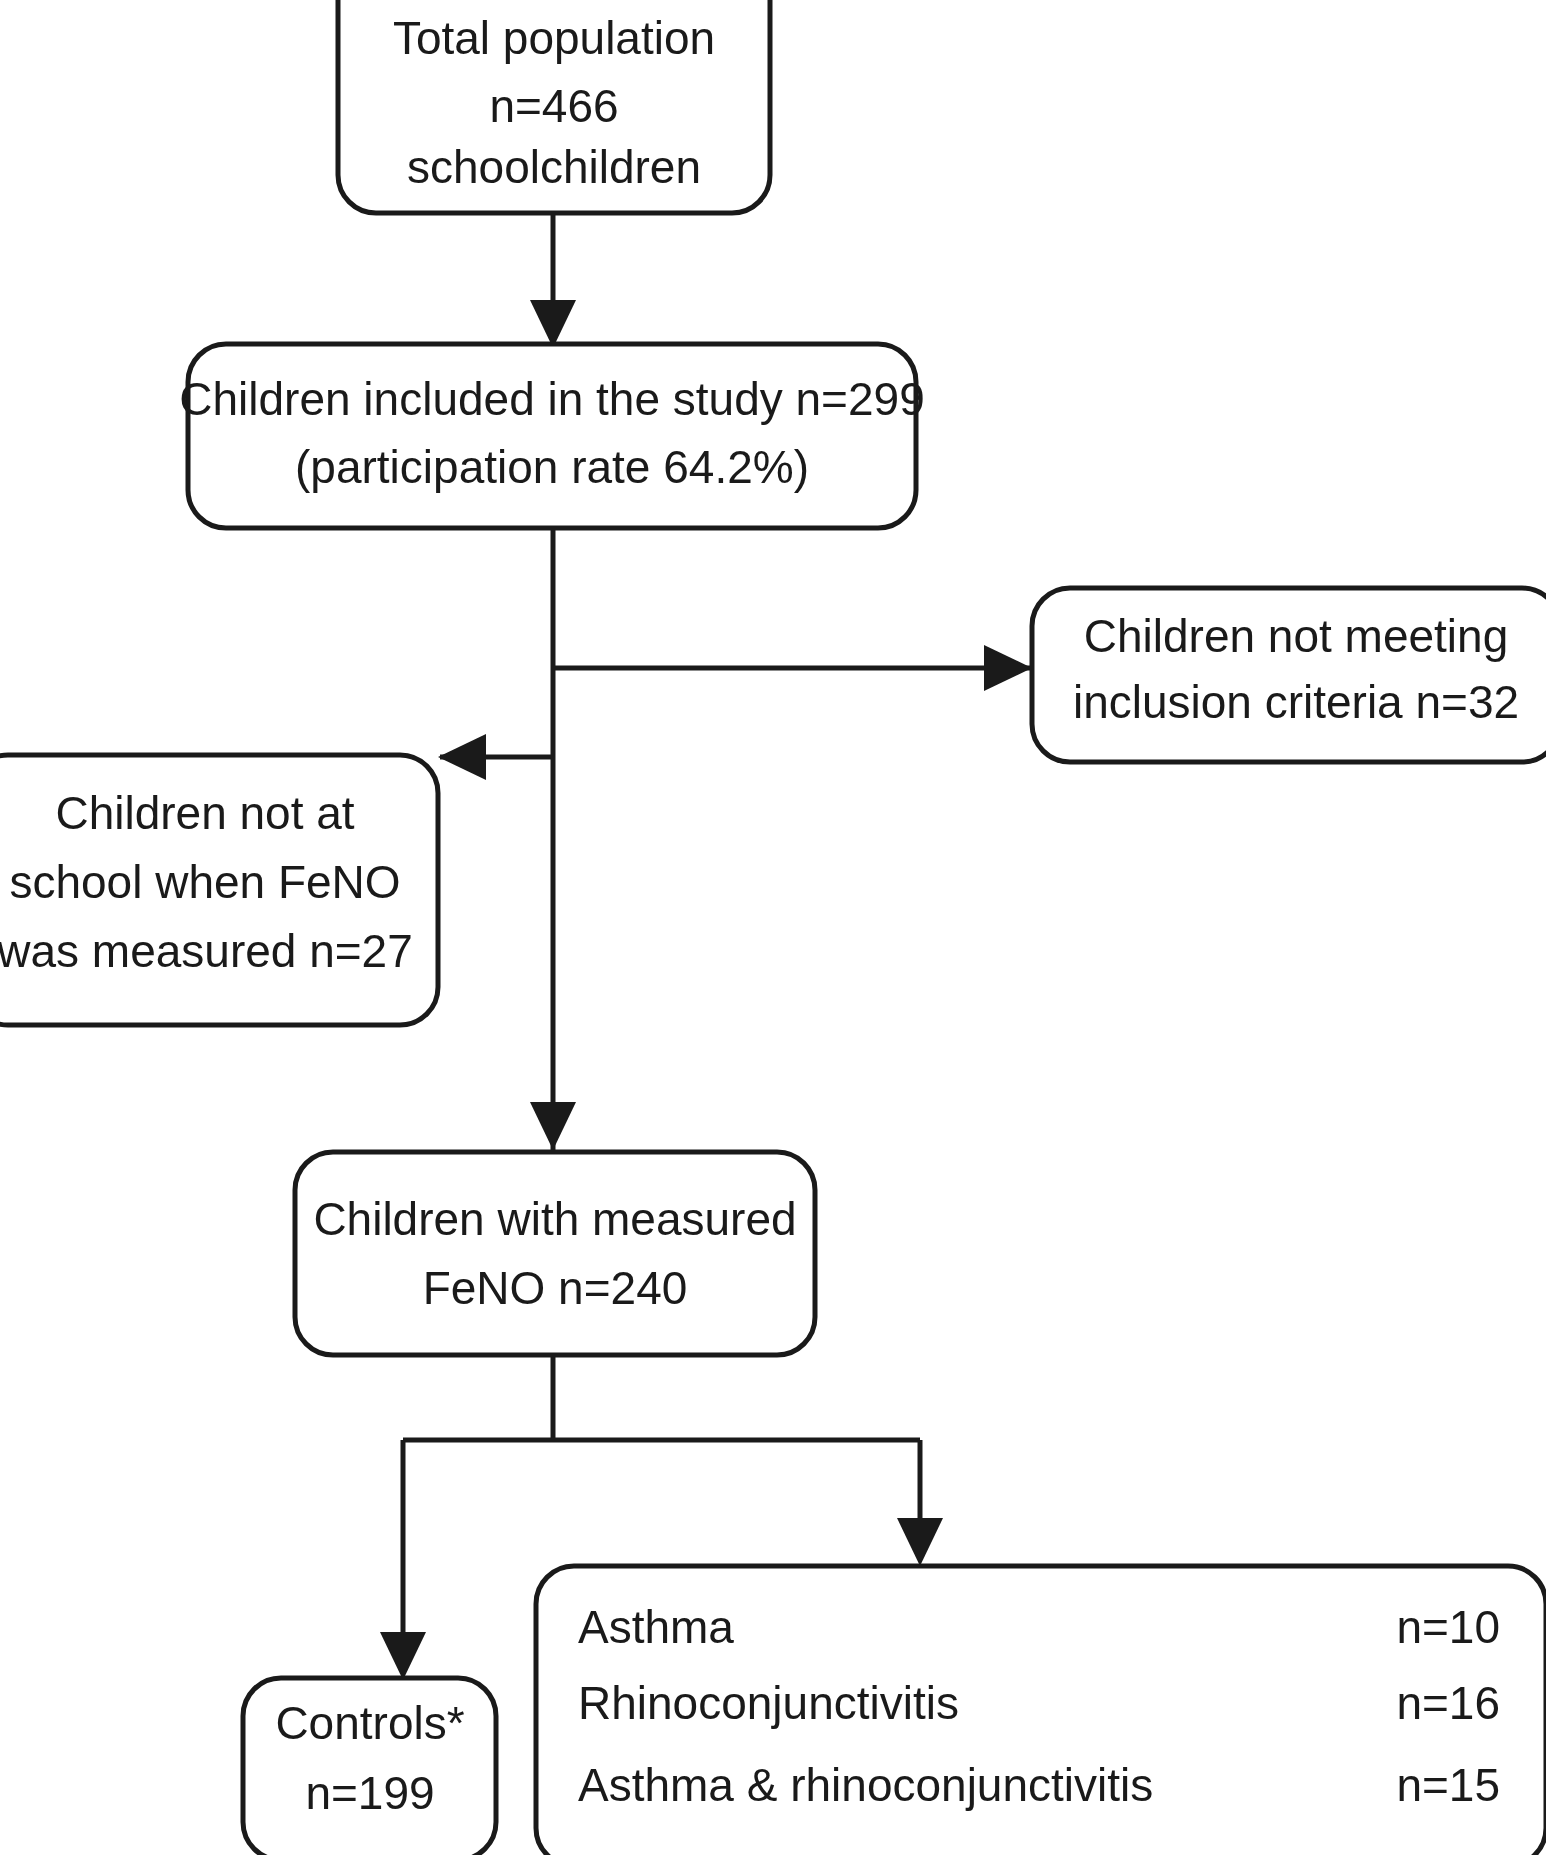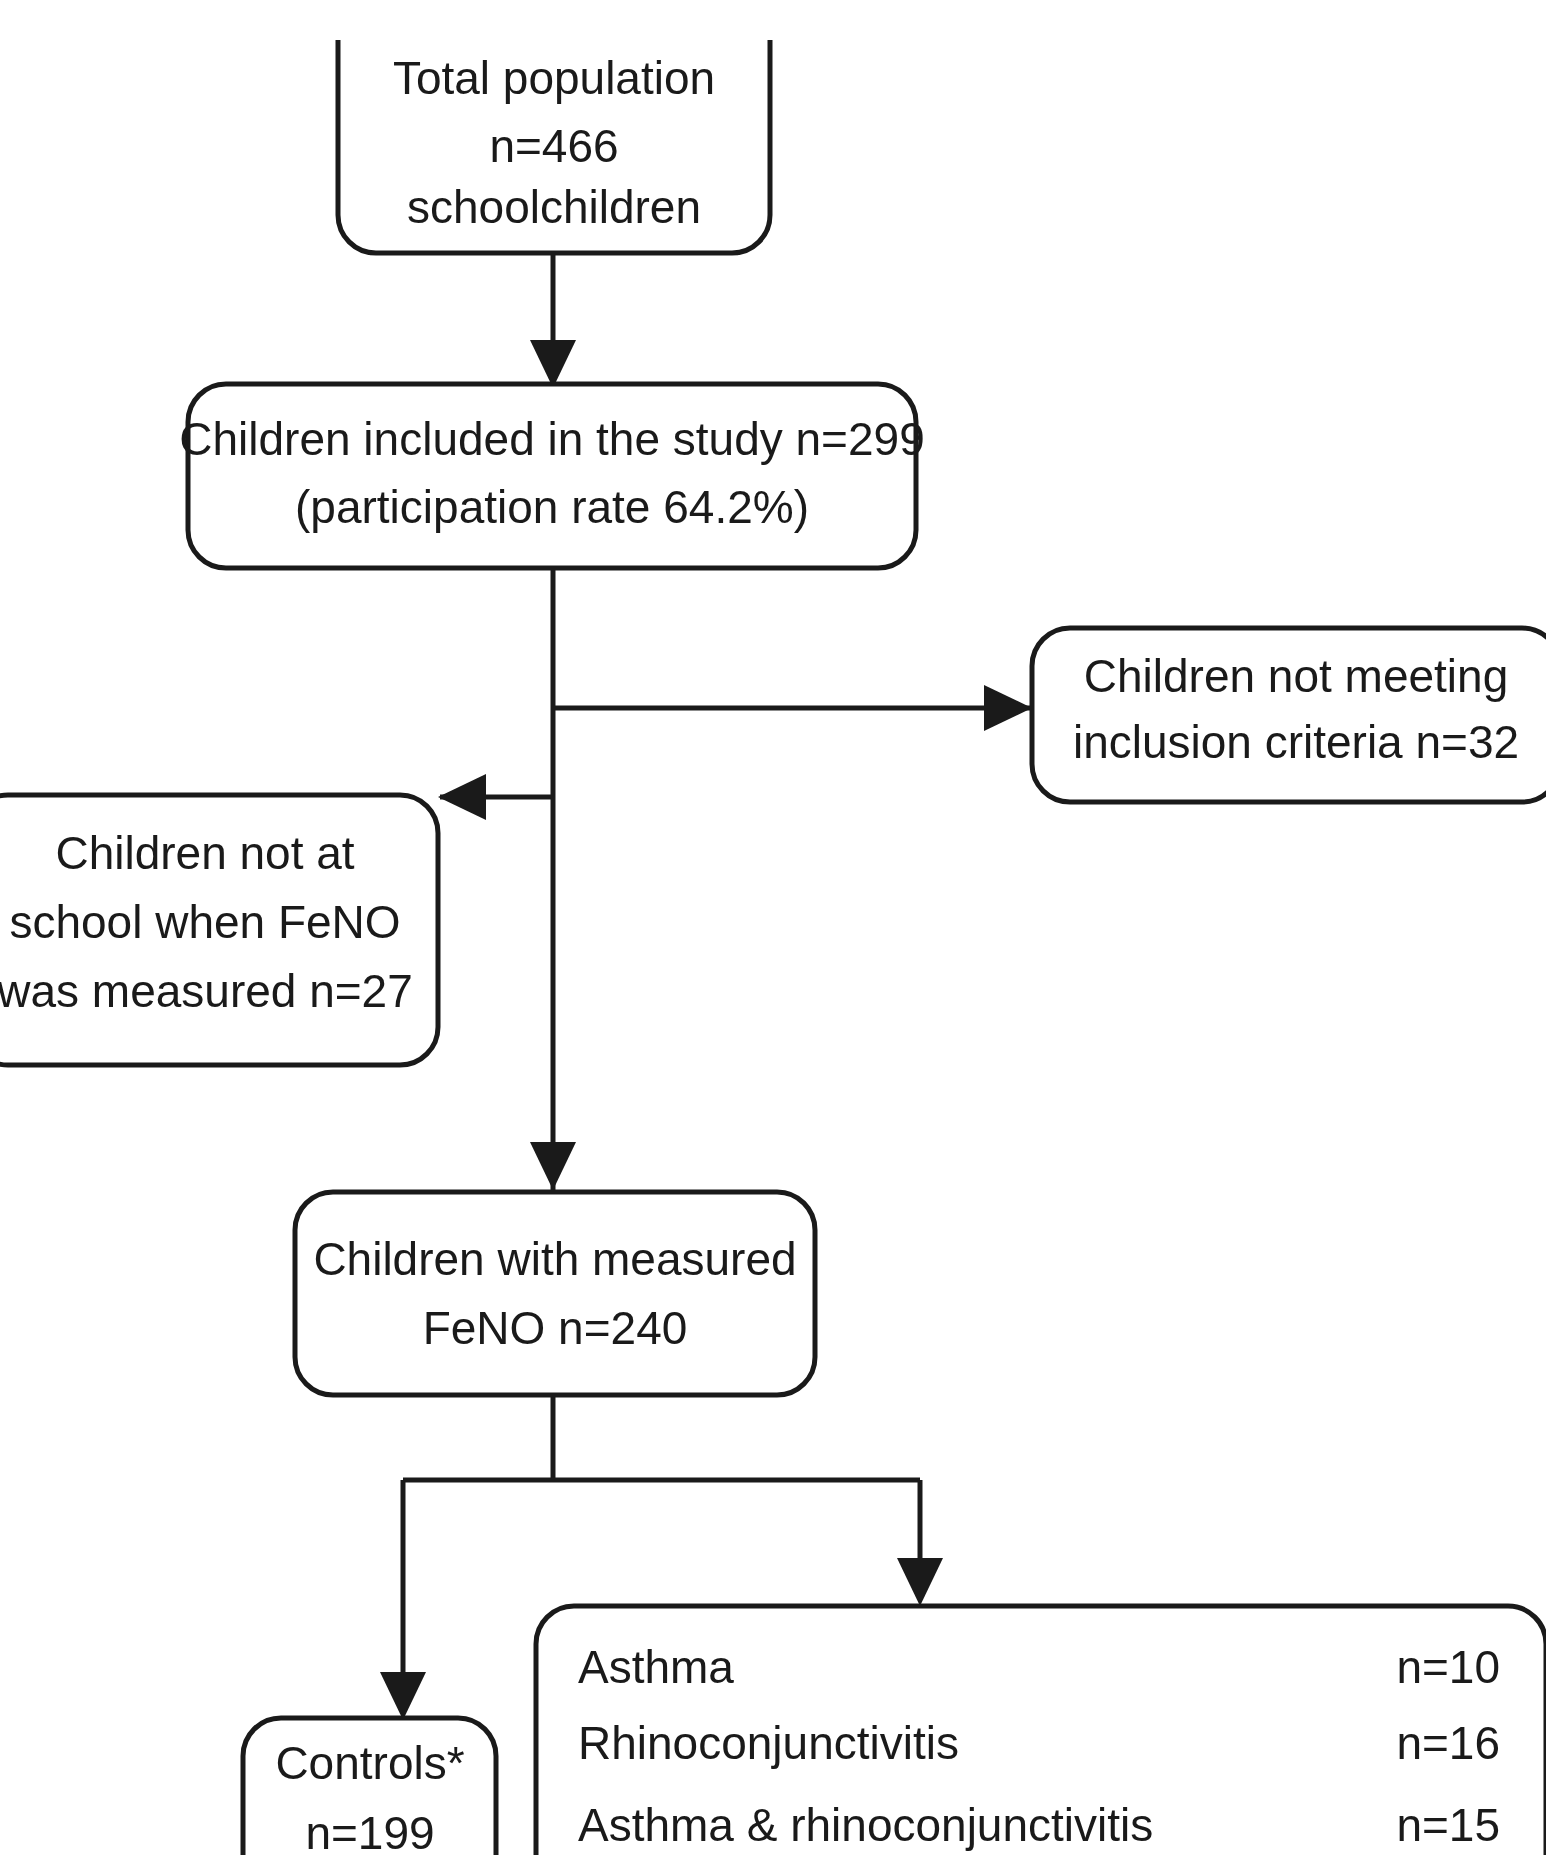--- a/index.html
+++ b/index.html
@@ -11,21 +11,20 @@
     font-family: "Liberation Sans", sans-serif;
     width: 1546px;
     height: 1855px;
     overflow: hidden;
   }
   #flowchart-root {
     position: relative;
     width: 1546px;
     height: 1799px;
     background: #ffffff;
-    margin-top: 40px;
   }
   svg.chart-svg {
     position: absolute;
     top: 0;
     left: 0;
     width: 1546px;
     height: 1855px;
     display: block;
   }
   .node-box {

